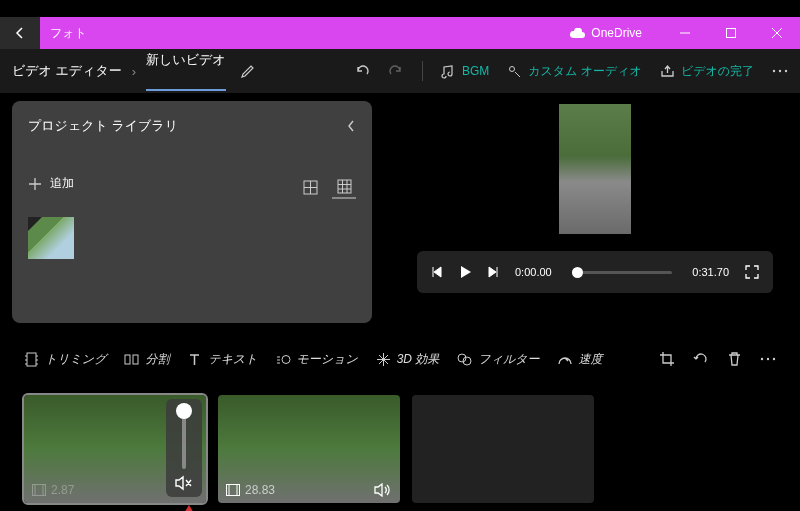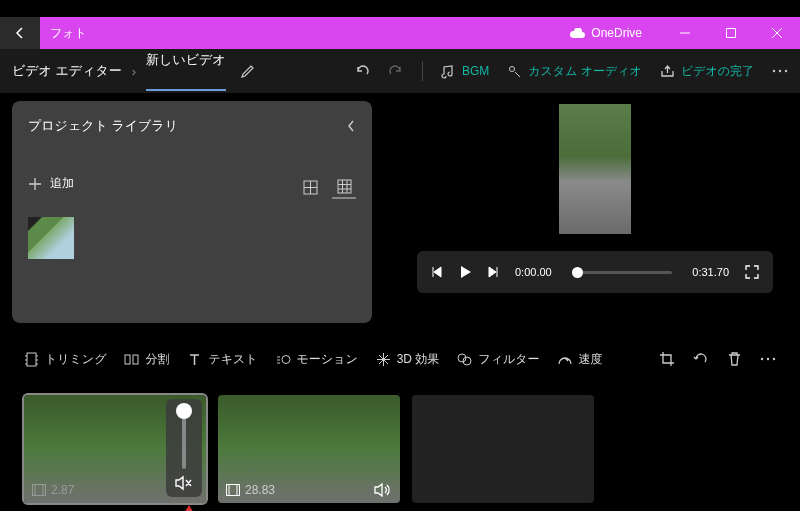--- a/index.html
+++ b/index.html
@@ -44,21 +44,21 @@
 .video-frame { width:240px; height:132px; background:#000; display:flex; justify-content:center; align-items:center; margin-top:2px; }
 .video-content { width:72px; height:130px; background:linear-gradient(to bottom,#5a7d4a 0%,#4a6d3a 40%,#8a8a8a 60%,#6a6a6a 100%); }
 
 .playbar { width:356px; height:42px; background:#222; border-radius:6px; margin-top:16px; display:flex; align-items:center; padding:14px 14px; gap:16px; }
 .play-btn { display:flex; align-items:center; }
 .time-text { font-size:11px; }
 .seek { flex:1; height:3px; background:#555; border-radius:2px; position:relative; margin:0 4px; }
 .seek::before { content:''; position:absolute; left:0; top:-4px; width:11px; height:11px; background:#fff; border-radius:50%; }
 
 
-.clipbar { height:40px; display:flex; padding:0 24px; gap:18px; margin-top:16px; }
+.clipbar { height:40px; display:flex; padding:0 24px; gap:18px; margin-top:16px;font-style:italic; }
 .clip-btn { display:flex; align-items:center; gap:6px; font-size:12px; color:#ddd; }
 .clipbar-spacer { flex:1; }
 
 
 .storyboard { display:flex; gap:12px; padding:16px 24px 0 24px; }
 .clip { width:182px; height:108px; background:linear-gradient(to bottom,#3a5a2a 0%,#4d7a3d 50%,#707070 100%); border-radius:4px; position:relative;padding-left:36px; }
 .clip.first { outline:2px solid #888; }
 .clip.empty { background:#222; }
 .clip-footer { position:absolute; bottom:6px; left:8px; right:8px; display:flex; align-items:center; justify-content:space-between; color:#ccc; font-size:12px; }
 .clip-footer-left { display:flex; align-items:center; gap:5px; }

